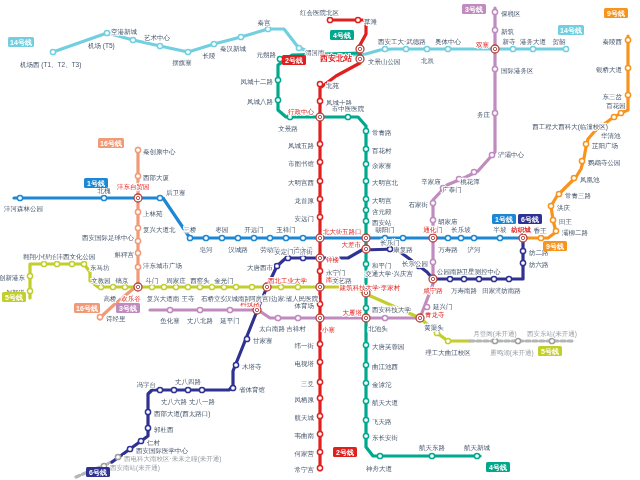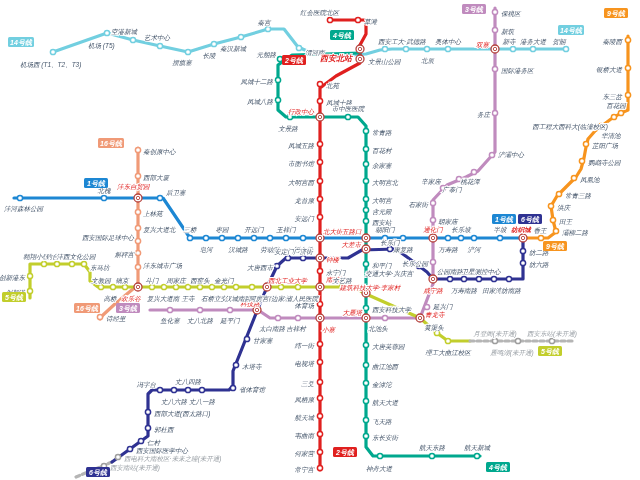--- a/index.html
+++ b/index.html
@@ -1,17 +1,17 @@
 <!DOCTYPE html>
 <html><head>
 <meta charset="utf-8">
 <style>
   html,body{margin:0;padding:0;background:#fff;}
   .map-wrap{width:640px;height:480px;position:relative;background:#fff;overflow:hidden;
-            font-family:"Liberation Sans",sans-serif;font-style:italic;}
+            font-family:"Liberation Sans",sans-serif;}
   svg text{font-family:"Liberation Sans",sans-serif;paint-order:stroke;stroke:#ffffff;stroke-width:2px;}
   svg .badge-text{stroke:none;}
 </style>
 </head>
 <body>
 
 <div class="map-wrap">
   <svg id="metro" width="640" height="480" viewBox="0 0 640 480" xmlns="http://www.w3.org/2000/svg">
       <rect x="0" y="0" width="640" height="480" fill="#ffffff"></rect>
       <g>

